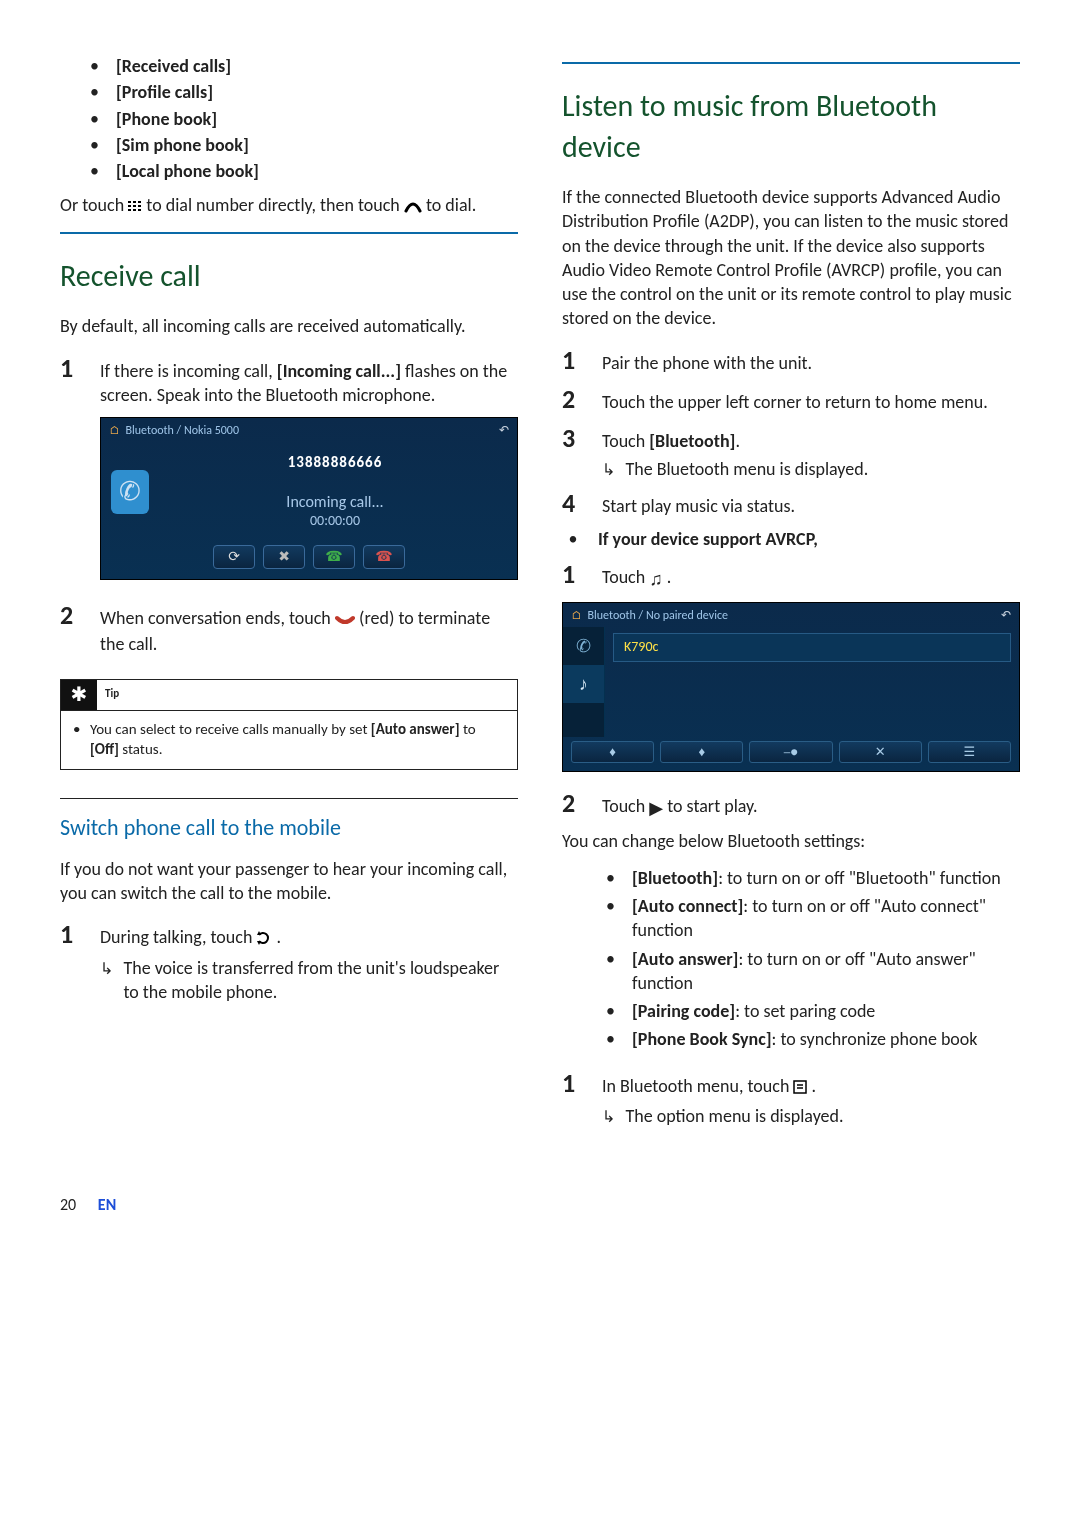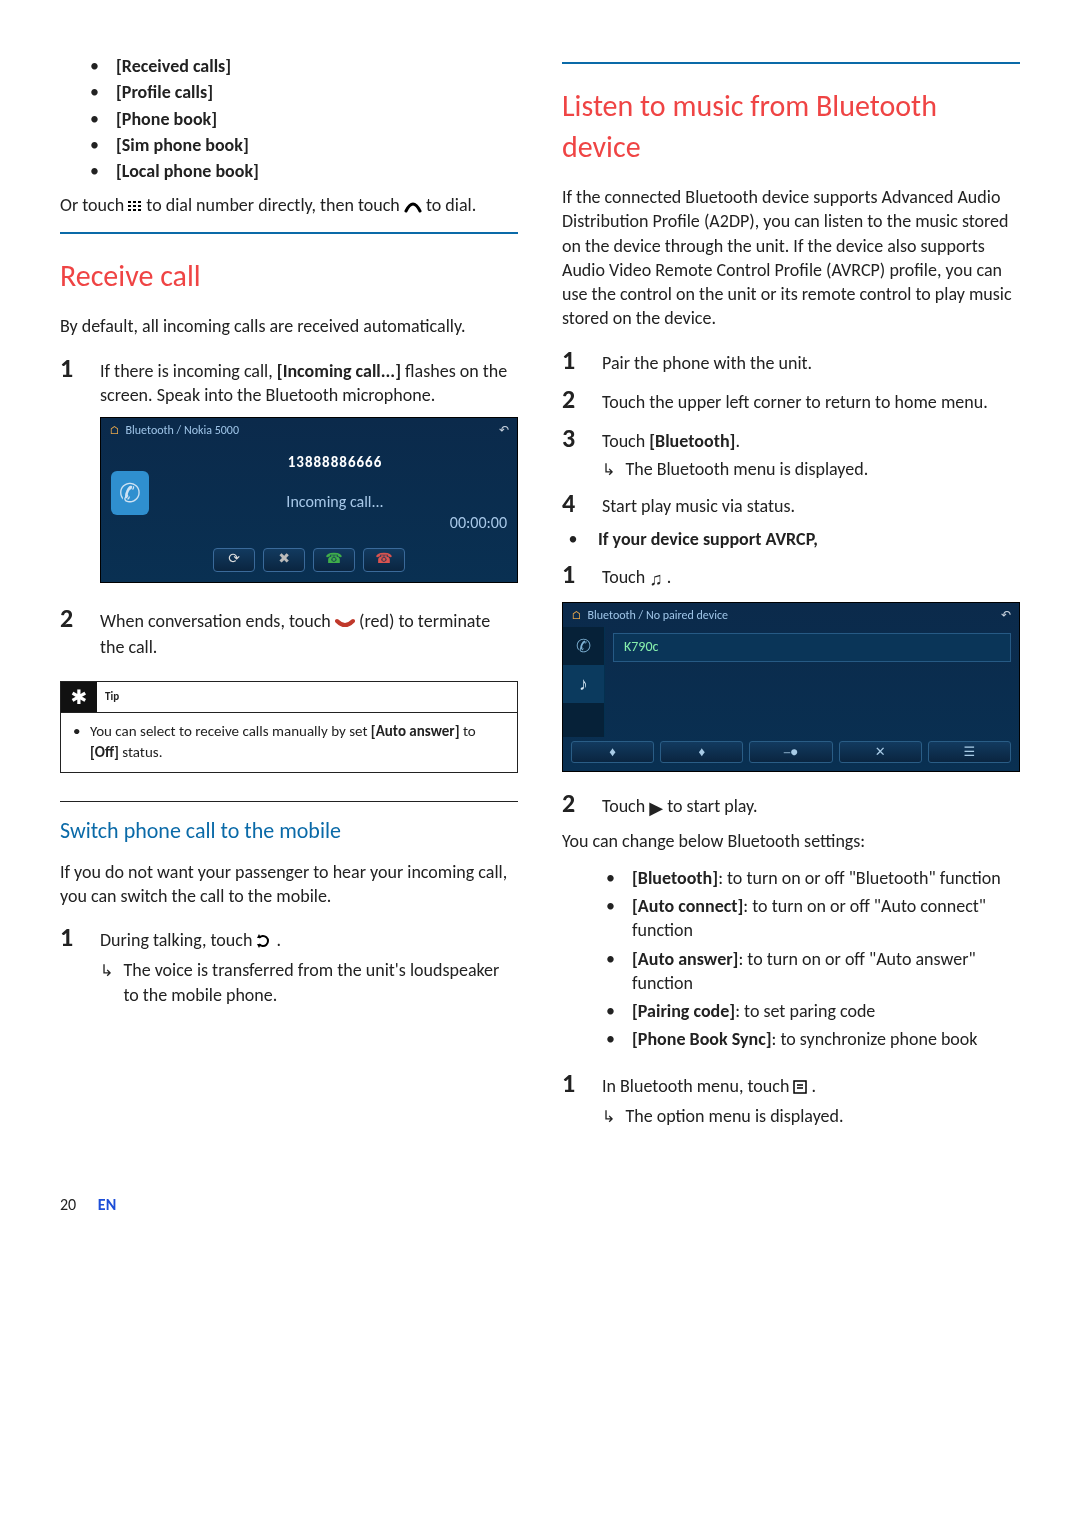--- a/index.html
+++ b/index.html
@@ -8,21 +8,21 @@
     font-size: 18px;
     line-height: 1.35;
     color: #222;
     background: #fff;
     width: 1080px;
     padding: 50px 60px 40px 60px;
   }
   .two-col { display: flex; gap: 44px; }
   .col { flex: 1; min-width: 0; }
   .h2 {
-    color: #ef4444;
+    color: #14532d;
     font-size: 30px;
     font-weight: 400;
     margin: 12px 0 18px 0;
     border-top: 2px solid #0a6aa8;
     padding-top: 22px;
   }
   .h3 {
     color: #0a6aa8;
     font-size: 22px;
     font-weight: 400;
@@ -71,40 +71,40 @@
   .home-ic { color: #e6a64b; }
   .back-ic { margin-left: auto; color: #cbd5e1; }
   .dev-body1 { display: flex; padding: 10px 10px 8px 10px; gap: 14px; align-items: center; }
   .phone-ic {
     width: 38px; height: 44px; background: #2f8fcf; border-radius: 6px;
     display: flex; align-items: center; justify-content: center; font-size: 26px;
   }
   .call-info { text-align: center; flex: 1; }
   .call-num { color: #fff; font-weight: 700; letter-spacing: 1px; font-size: 15px; }
   .call-status { font-size: 16px; color: #a7c7e7; margin-top: 18px; }
-  .call-time { font-size: 16px; color: #a7c7e7; text-align: right; }
+  .call-time { font-size: 14px; color: #a7c7e7; }
   .dev-btns { display: flex; gap: 8px; padding: 6px 10px 10px 10px; justify-content: center; }
   .dev-btn {
     width: 42px; height: 24px; border-radius: 4px;
     background: linear-gradient(#123a5f,#0a2540); border: 1px solid #3a6a9a;
     display: flex; align-items: center; justify-content: center; font-size: 14px;
   }
   .dev-btn.green { color: #3fae4a; }
   .dev-btn.red { color: #d9534f; }
   .dev-btn.mute { color: #bbb; }
   .dev-btn.sw { color: #ddd; }
 
   .device.small { width: 100%; }
   .dev-left-tabs { display: flex; }
   .tabs-col { width: 42px; background: #062138; display: flex; flex-direction: column; border-right: 1px solid #04304f; }
   .tab-item { height: 38px; display: flex; align-items: center; justify-content: center; font-size: 18px; color: #7fb3d5; }
   .tab-item.sel { background: #0b3a5e; color: #d9e9f6; }
   .list-area { flex: 1; padding: 6px 8px; min-height: 110px; }
   .list-row {
-    border: 1px solid #265a85; background: #0a3558; color: #86efac;
+    border: 1px solid #265a85; background: #0a3558; color: #fde047;
     padding: 4px 10px; font-size: 14px; margin-bottom: 4px;
   }
   .dev-bottom { display: flex; gap: 6px; padding: 4px 8px 8px 8px; }
   .bot-btn {
     flex: 1; height: 22px; border: 1px solid #2a5d86; border-radius: 3px;
     background: linear-gradient(#123a5f,#0a2540);
     display: flex; align-items: center; justify-content: center; color: #a8cbe6; font-size: 13px;
   }
 
   .inline-ic { display: inline-block; vertical-align: -2px; }

